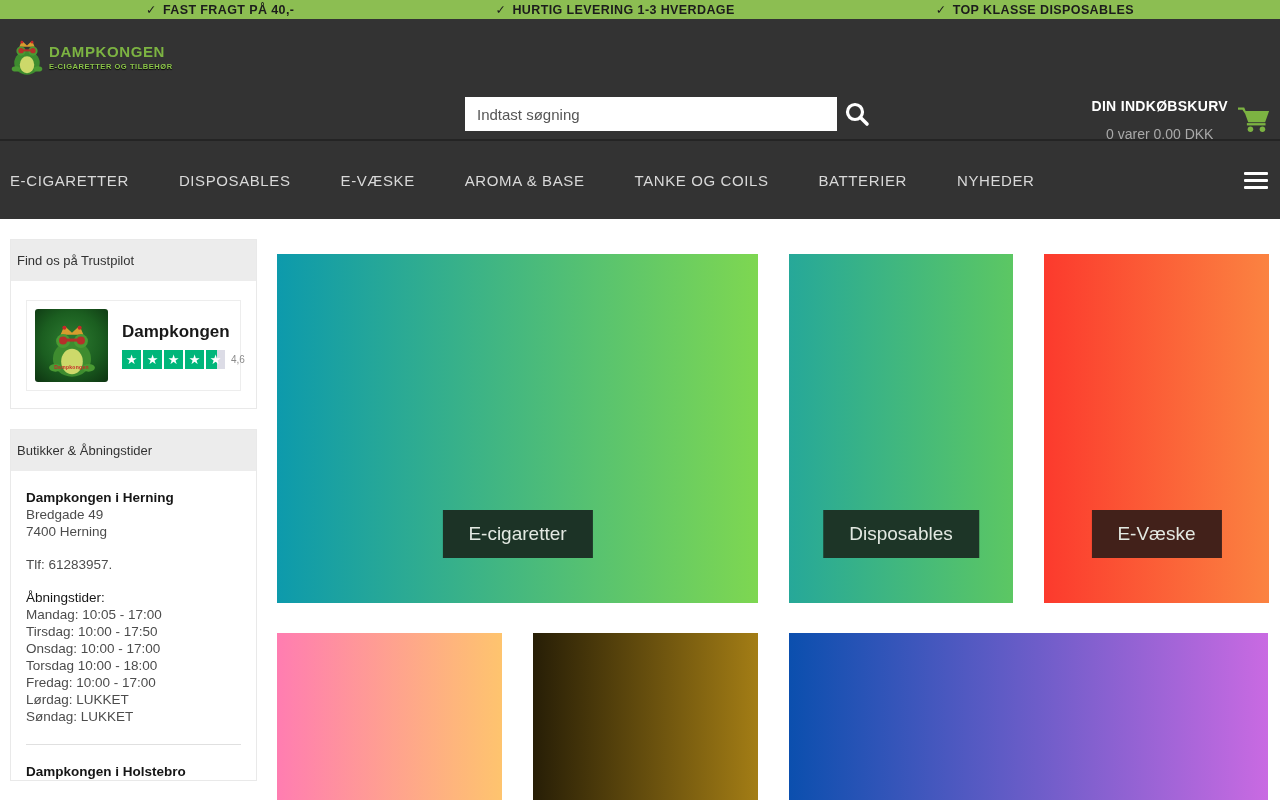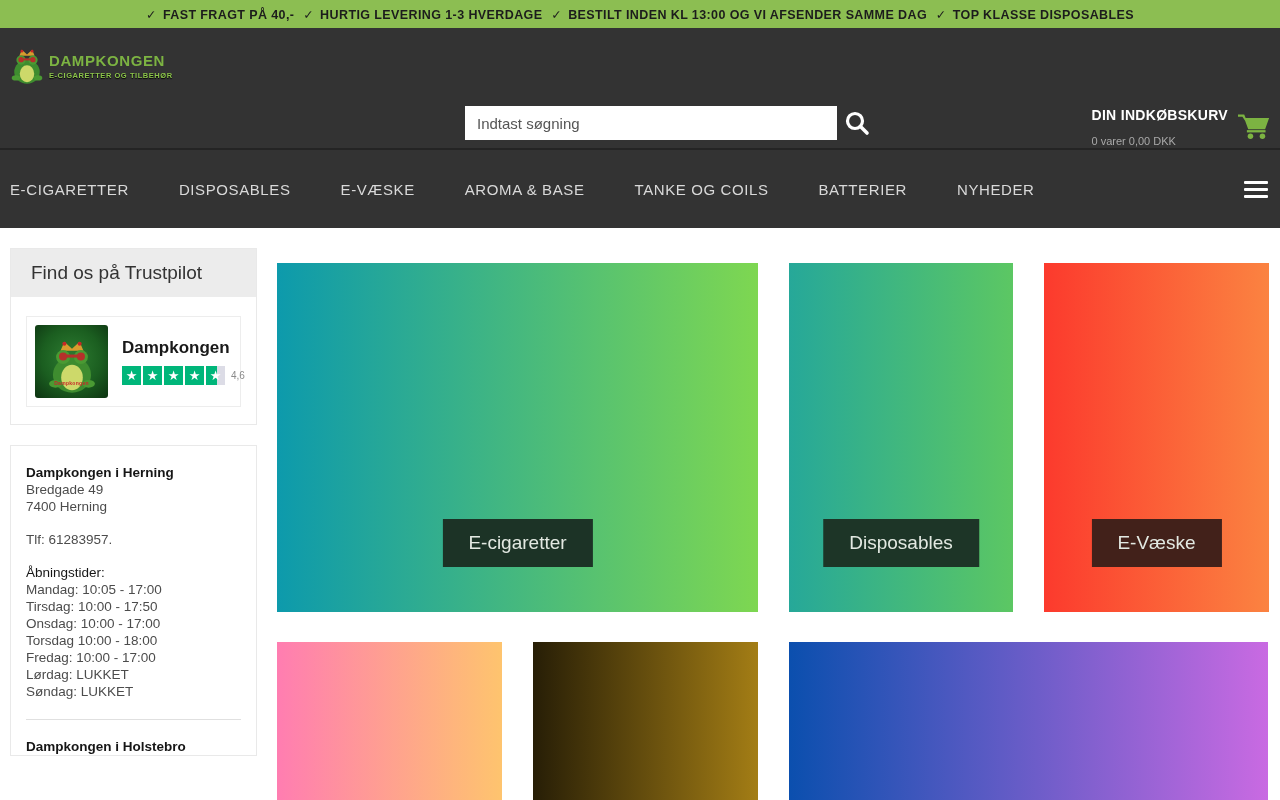--- a/index.html
+++ b/index.html
@@ -1,20 +1,20 @@
 <!DOCTYPE html>
 <html style="--topbar-green: #8cbe52; --header-dark: #333333; --accent-green: #7cb342; --trustpilot-teal: #00b67a;"><head>
 <meta charset="utf-8">
 <style>
   * { margin:0; padding:0; box-sizing:border-box; }
   html,body { width:1280px; height:800px; overflow:hidden; background:#fff;
               font-family:"Liberation Sans", sans-serif; }
 
   
-  .topbar { height:28px; background:var(--topbar-green,#8cbe52);
+  .topbar { height:19px; background:var(--topbar-green,#8cbe52);
             display:flex; align-items:center; justify-content:space-between;
             padding:0 146px; }
   .topbar-item { font-size:12.5px; font-weight:bold; color:#1c1c1c;
                  letter-spacing:.4px; white-space:nowrap; }
   .topbar-item .check { margin-right:6px; font-weight:normal; }
 
   
   .header { height:120px; background:var(--header-dark,#333); position:relative; }
   .logo { position:absolute; left:10px; top:19px; display:flex; align-items:center; cursor:pointer; }
   .logo-frog { width:34px; height:38px; margin-right:5px; }
@@ -23,38 +23,38 @@
   .logo-sub { font-size:7.5px; font-weight:bold; color:#8bc34a; letter-spacing:.55px;
               text-shadow:0 1px 1px #000; margin-top:2px; }
   .search-wrap { position:absolute; left:465px; top:78px; display:flex; align-items:center; }
   .search-input { width:372px; height:34px; border:none; outline:none; background:#fff;
                   font-size:15px; color:#333; padding:0 12px;
                   font-family:"Liberation Sans", sans-serif; }
   .search-input::placeholder { color:#555; }
   .search-btn { background:none; border:none; margin-left:6px; cursor:pointer;
                 width:28px; height:28px; }
   .cart { position:absolute; right:10px; top:79px; display:flex; align-items:center; cursor:pointer; }
-  .cart-text { text-align:left; margin-right:10px; }
+  .cart-text { text-align:center; margin-right:10px; }
   .cart-title { font-size:14px; font-weight:bold; color:#fff; letter-spacing:.3px; }
-  .cart-sub { font-size:11px; color:#a9a9a9; margin-top:12px; }
+  .cart-sub { font-size:14px; color:#a9a9a9; margin-top:12px; }
   .cart-icon { width:32px; height:28px; }
 
   
   .nav { height:80px; background:var(--header-dark,#333); border-top:2px solid #242424;
          display:flex; align-items:center; gap:50px; padding-left:10px; position:relative; }
   .nav-item { font-size:15px; color:#d9d9d9; letter-spacing:.6px; cursor:pointer; white-space:nowrap; }
   .hamburger { position:absolute; right:12px; top:31px; width:24px; height:17px;
                display:flex; flex-direction:column; justify-content:space-between; cursor:pointer; }
   .hamburger span { display:block; height:2.6px; background:#fff; border-radius:1px; }
 
   
   .content { display:flex; background:#fff; padding-left:10px; }
   .sidebar { width:247px; flex:none; margin-top:20px; }
   .side-box { margin-bottom:20px; border:1px solid #e9e9e9; }
-  .side-heading { background:#ececec; padding:13px 20px; font-size:19px; color:#333; }
+  .side-heading { background:#ececec; padding:13px 6px; font-size:13px; color:#333; }
   .tp-body { padding:19px 15px 17px 15px; }
   .tp-widget { border:1px solid #ededed; display:flex; align-items:center; padding:8px; }
   .tp-img { width:73px; height:73px; flex:none; border-radius:3px;
             background:radial-gradient(circle at 50% 45%, #2e7d32 0%, #1b5e20 55%, #0d3311 100%);
             display:flex; flex-direction:column; align-items:center; justify-content:center; }
   .tp-img svg { width:52px; height:56px; }
   .tp-img .tp-img-text { font-size:5px; font-weight:bold; color:#c62828; margin-top:-14px;
                          letter-spacing:.3px; }
   .tp-info { margin-left:14px; }
   .tp-name { font-size:17px; font-weight:bold; color:#191919; margin-bottom:8px; }
@@ -83,23 +83,20 @@
 </style>
 </head>
 <body>
 
 <div class="topbar">
   <div class="topbar-item">
     <span class="check">✓</span><span>FAST FRAGT PÅ 40,-</span>
   </div>
   <div class="topbar-item">
     <span class="check">✓</span><span>HURTIG LEVERING 1-3 HVERDAGE</span>
-  </div>
-  <div class="topbar-item">
-    <span class="check">✓</span><span>BESTILT INDEN KL 13:00 OG VI AFSENDER SAMME DAG</span>
   </div>
   <div class="topbar-item">
     <span class="check">✓</span><span>TOP KLASSE DISPOSABLES</span>
   </div>
 </div>
 
 <div class="header">
   <div class="logo">
     <svg class="logo-frog" viewBox="0 0 40 44">
       <polygon points="11,10 14,3 20,8.5 26,3 29,10" fill="#d79c2e"></polygon>
@@ -194,20 +191,21 @@
               <span class="tp-star">★</span>
               <span class="tp-star partial">★</span>
               <span class="tp-rating">4,6</span>
             </div>
           </div>
         </div>
       </div>
     </div>
 
     <div class="side-box">
+      <div class="side-heading">Butikker &amp; Åbningstider</div>
       <div class="stores-body">
         <div class="store-name">Dampkongen i Herning</div>
         <div>Bredgade 49</div>
         <div>7400 Herning</div>
         <div class="gap"></div>
         <div>Tlf: 61283957.</div>
         <div class="gap"></div>
         <div class="hours-title">Åbningstider:</div>
         <div>Mandag: 10:05 - 17:00</div>
         <div>Tirsdag: 10:00 - 17:50</div>

